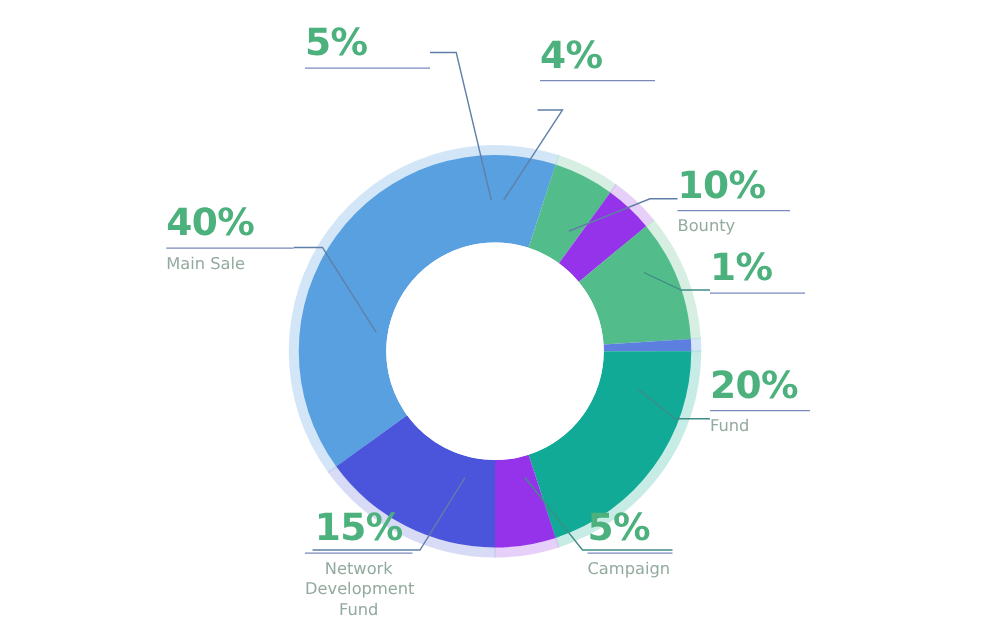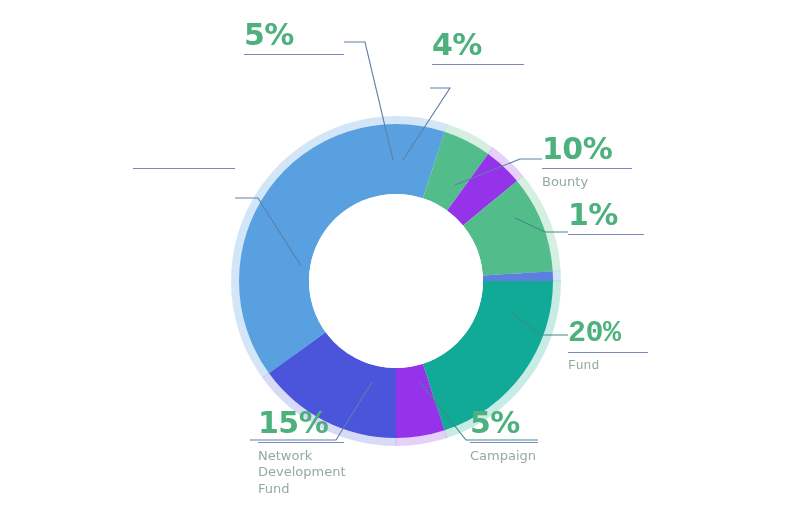--- a/index.html
+++ b/index.html
@@ -57,25 +57,25 @@
 
   
   #co-presale   { left: 244px; top: 20px;  width: 100px; }
   #co-presale .rule { width: 100px; }
   #co-legal     { left: 432px; top: 30px;  width: 92px; }
   #co-legal .rule { width: 92px; }
   #co-reserve   { left: 542px; top: 118px; width: 90px; margin-top: 16px; }
   #co-reserve .rule { width: 90px; }
   #co-bounty    { left: 568px; top: 200px; width: 76px; }
   #co-bounty .rule { width: 76px; }
-  #co-team      { left: 568px; top: 318px; width: 80px; font-family: Liberation Mono, monospace; }
+  #co-team      { left: 568px; top: 294px; width: 80px; }
   #co-team .rule { width: 80px; }
   #co-advisers  { left: 470px; top: 408px; width: 68px; }
   #co-advisers .rule { width: 68px; }
-  #co-ndf       { left: 258px; top: 408px; width: 86px; }
+  #co-ndf       { left: 244px; top: 408px; width: 86px; text-align: center; }
   #co-ndf .rule { width: 86px; }
   #co-mainsale  { left: 133px; top: 164px; width: 102px; }
   #co-mainsale .rule { width: 102px; }
 
   #co-presale .pct, #co-mainsale .pct { text-align: left; }
 </style>
 </head>
 <body>
 
 <div id="chart-root">
@@ -165,16 +165,18 @@
 
   <div class="callout align-left" id="co-ndf">
     <span class="pct">15%</span>
     <span class="rule"></span>
     <span class="sub">Network
 Development
 Fund</span>
   </div>
 
   <div class="callout align-left" id="co-mainsale">
+    <span class="pct">40%</span>
     <span class="rule"></span>
+    <span class="sub">Main Sale</span>
   </div>
 
 </div>
 
 </body></html>

